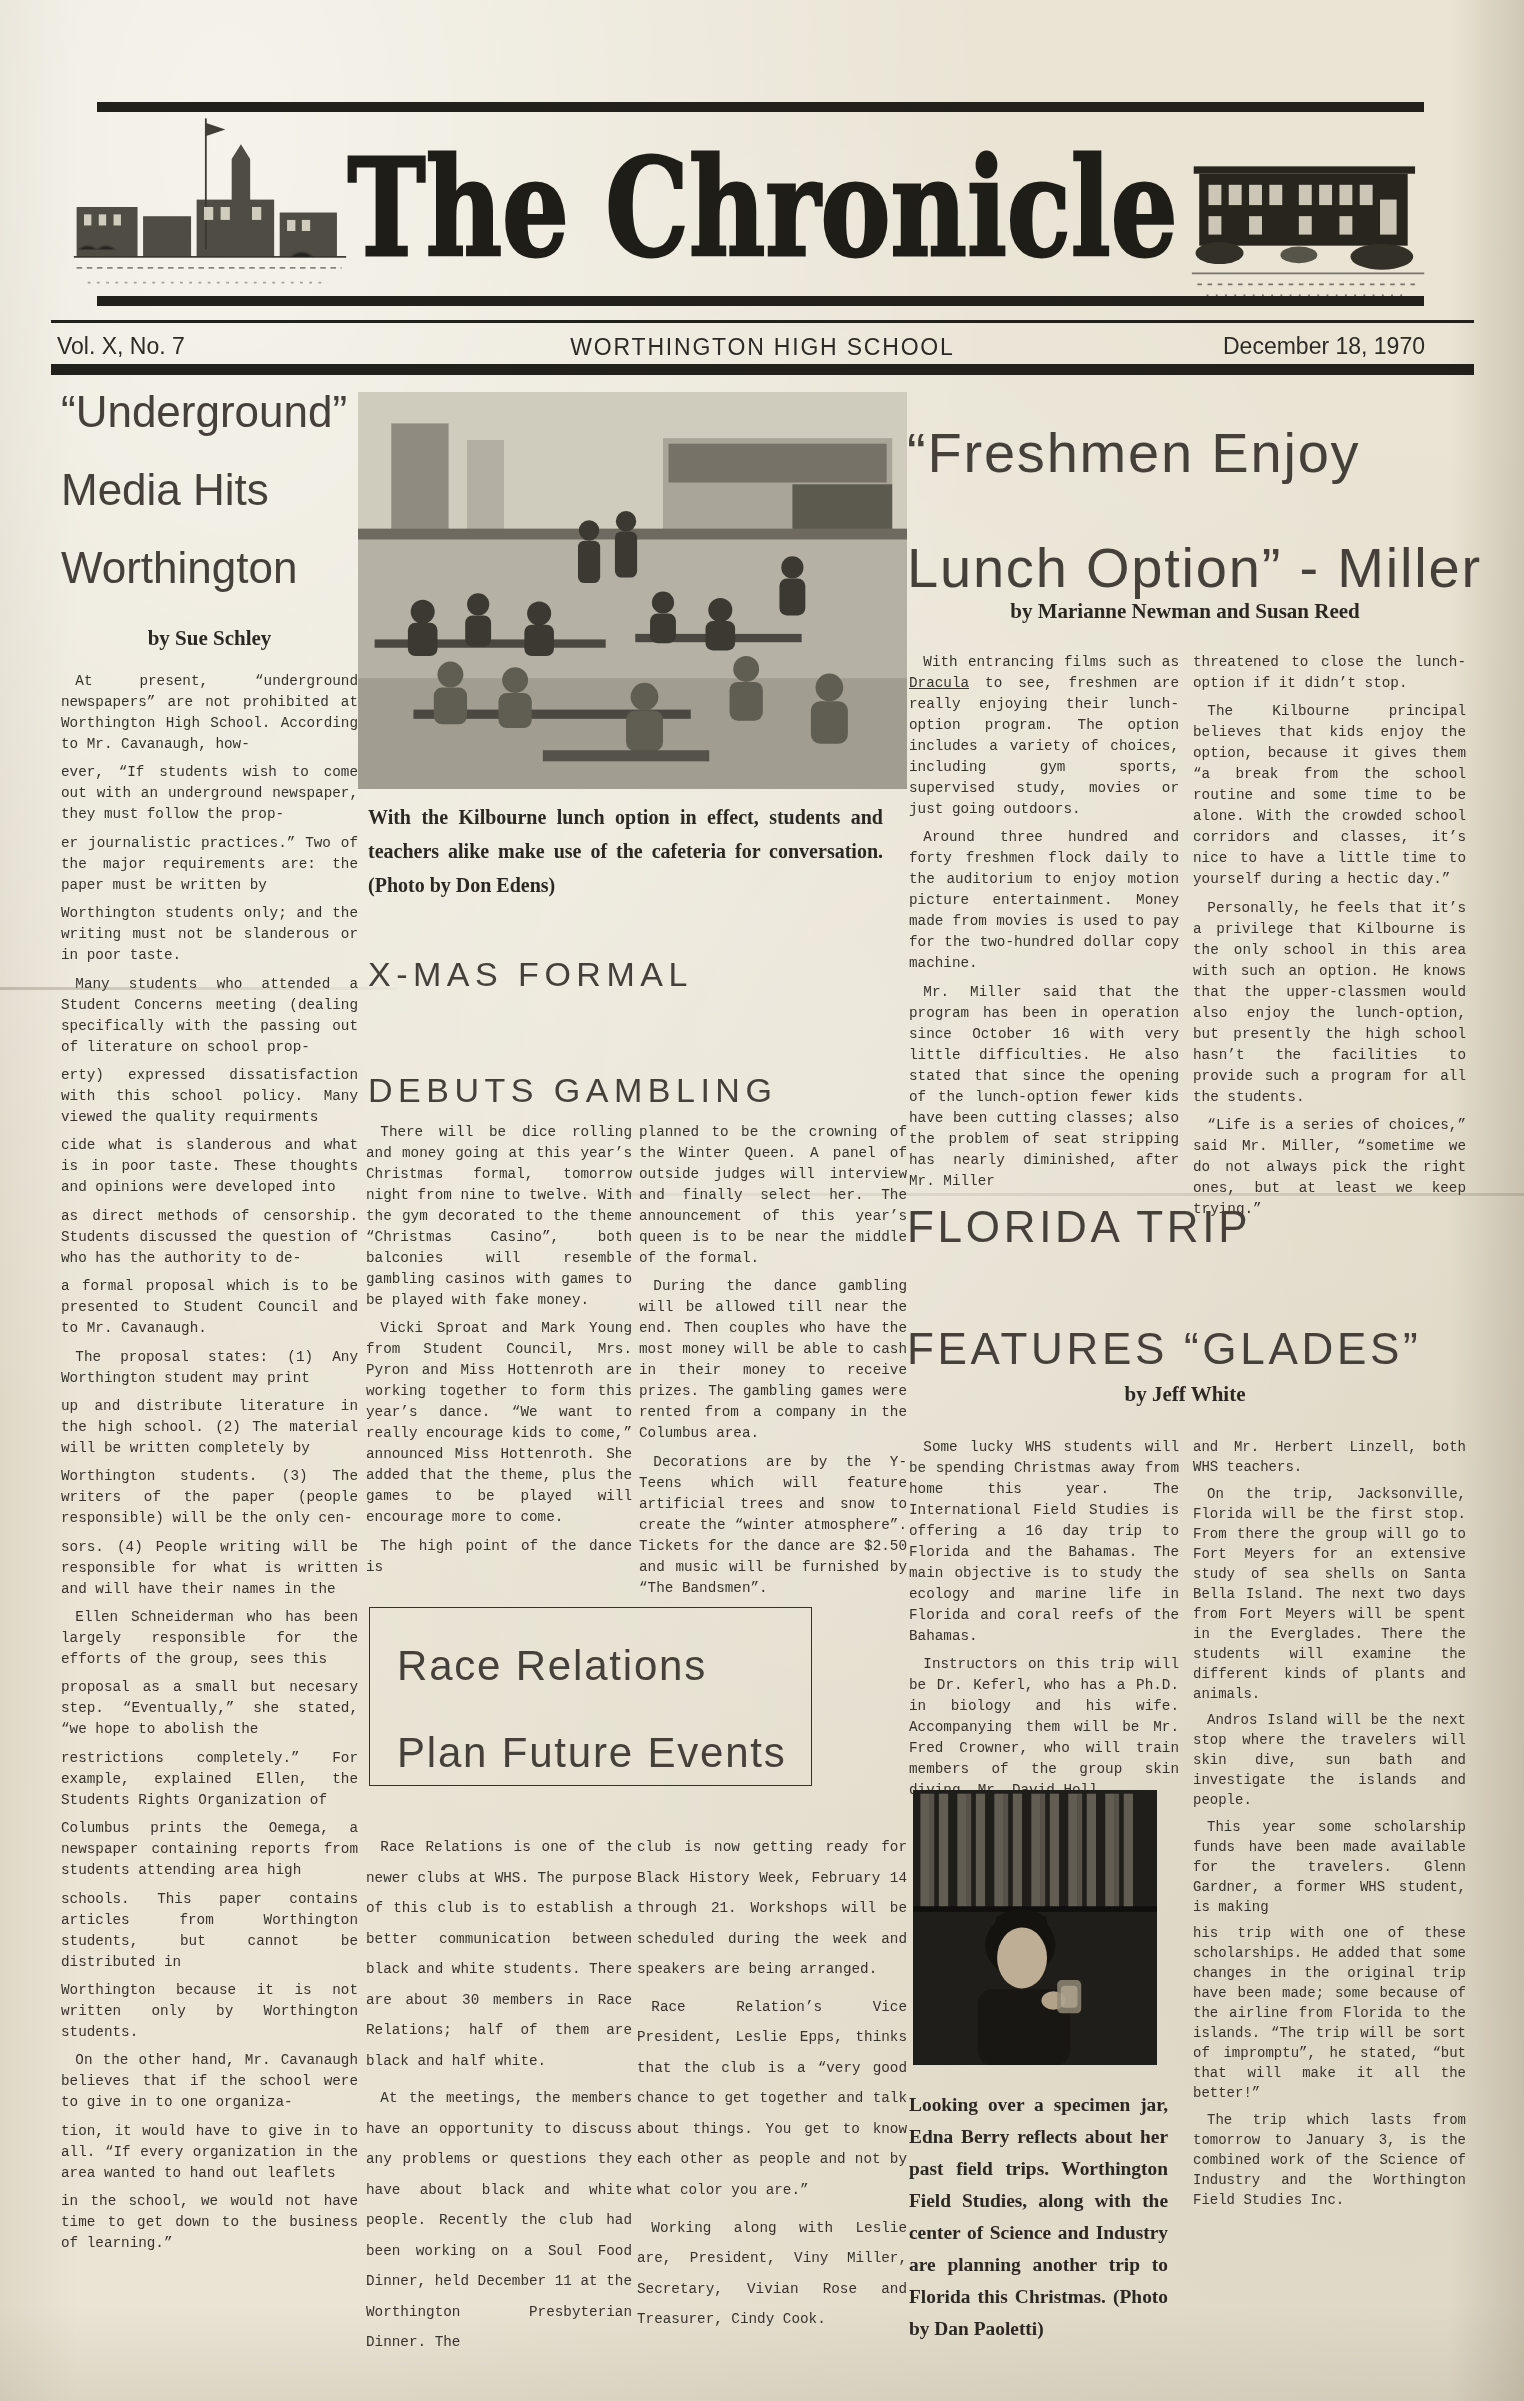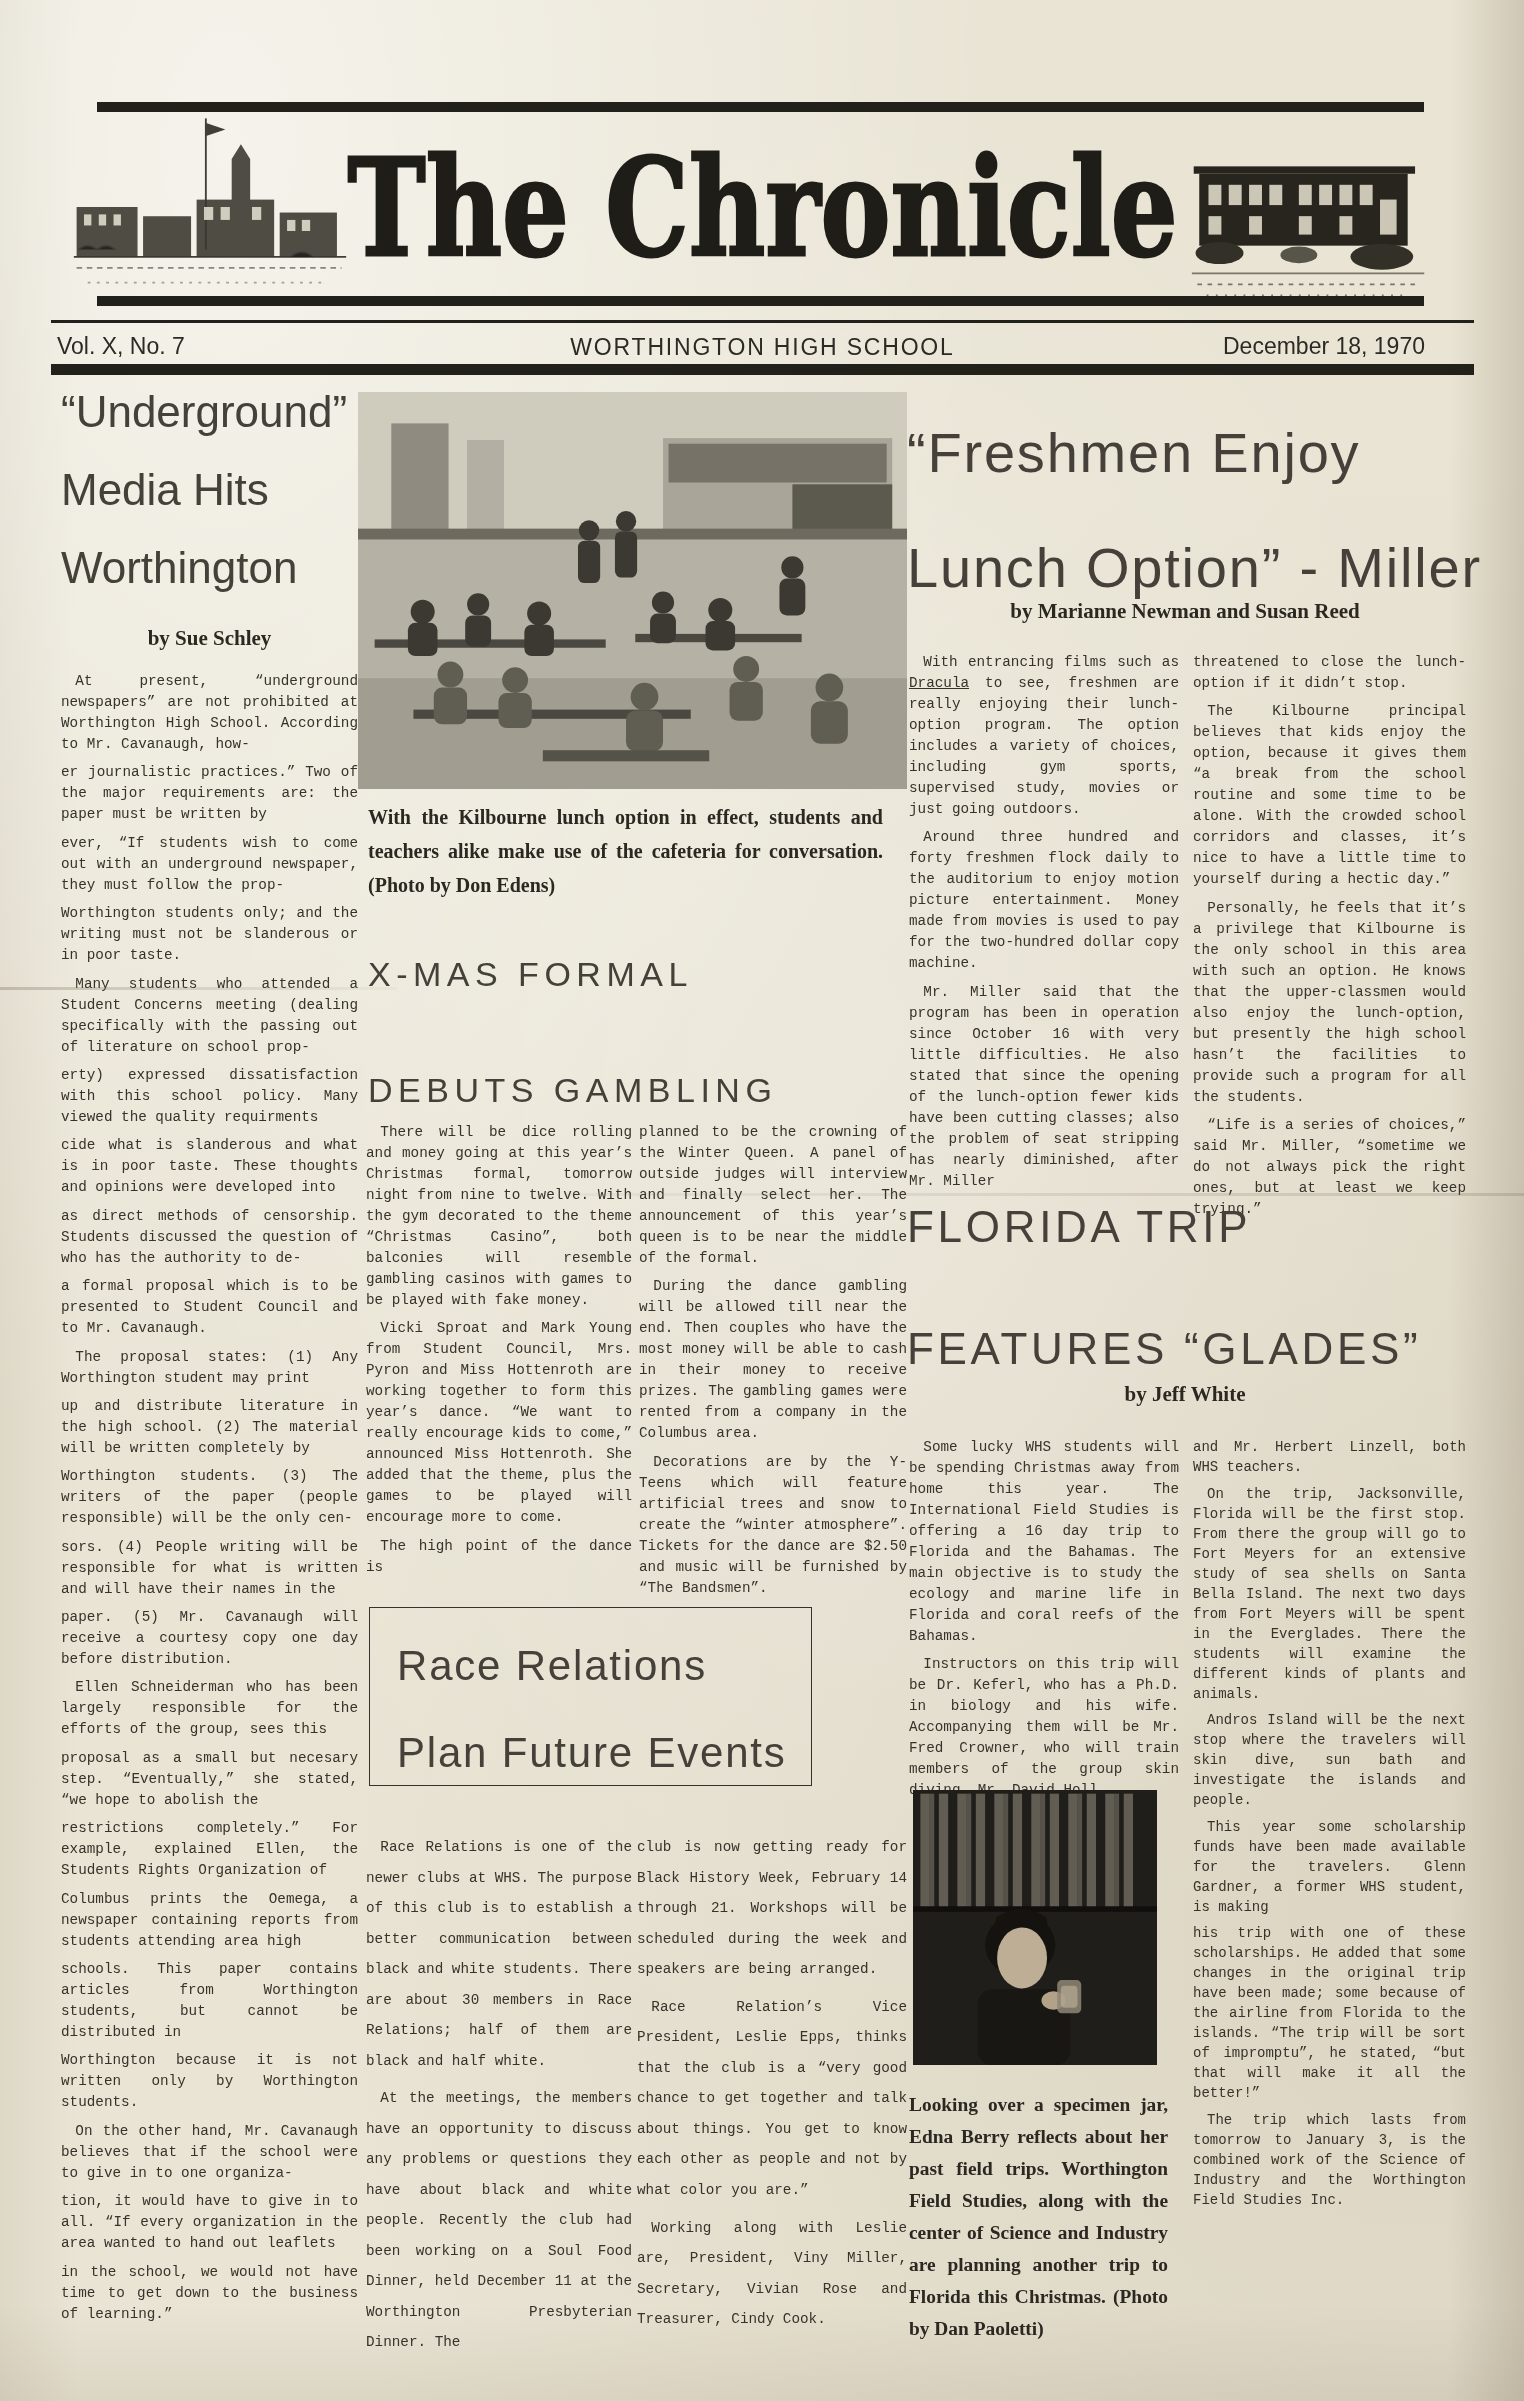--- a/index.html
+++ b/index.html
@@ -161,33 +161,32 @@
   <div class="infobar" id="date">December 18, 1970</div>
 
   <div class="headline" id="underground-headline">
     <div>“Underground”</div>
     <div>Media Hits</div>
     <div>Worthington</div>
   </div>
   <div class="byline" id="underground-byline">by Sue Schley</div>
   <div class="col" id="underground-body">
     <p> At present, “underground newspapers” are not prohibited at Worthington High School. According to Mr. Cavanaugh, how-</p>
+    <p>ever, “If students wish to come out with an underground newspaper, they must follow the prop-</p>
     <p>er journalistic practices.” Two of the major requirements are: the paper must be written by</p>
-    <p>ever, “If students wish to come out with an underground newspaper, they must follow the prop-</p>
     <p>Worthington students only; and the writing must not be slanderous or in poor taste.</p>
     <p> Many students who attended a Student Concerns meeting (dealing specifically with the passing out of literature on school prop-</p>
     <p>erty) expressed dissatisfaction with this school policy. Many viewed the quality requirments</p>
     <p>cide what is slanderous and what is in poor taste. These thoughts and opinions were developed into</p>
     <p>as direct methods of censorship. Students discussed the question of who has the authority to de-</p>
     <p>a formal proposal which is to be presented to Student Council and to Mr. Cavanaugh.</p>
     <p> The proposal states: (1) Any Worthington student may print</p>
     <p>up and distribute literature in the high school. (2) The material will be written completely by</p>
     <p>Worthington students. (3) The writers of the paper (people responsible) will be the only cen-</p>
     <p>sors. (4) People writing will be responsible for what is written and will have their names in the</p>
-    <p>paper. (5) Mr. Cavanaugh will receive a courtesy copy one day before distribution.</p>
     <p> Ellen Schneiderman who has been largely responsible for the efforts of the group, sees this</p>
     <p>proposal as a small but necesary step. “Eventually,” she stated, “we hope to abolish the</p>
     <p>restrictions completely.” For example, explained Ellen, the Students Rights Organization of</p>
     <p>Columbus prints the Oemega, a newspaper containing reports from students attending area high</p>
     <p>schools. This paper contains articles from Worthington students, but cannot be distributed in</p>
     <p>Worthington because it is not written only by Worthington students.</p>
     <p> On the other hand, Mr. Cavanaugh believes that if the school were to give in to one organiza-</p>
     <p>tion, it would have to give in to all. “If every organization in the area wanted to hand out leaflets</p>
     <p>in the school, we would not have time to get down to the business of learning.”</p>
   </div>

